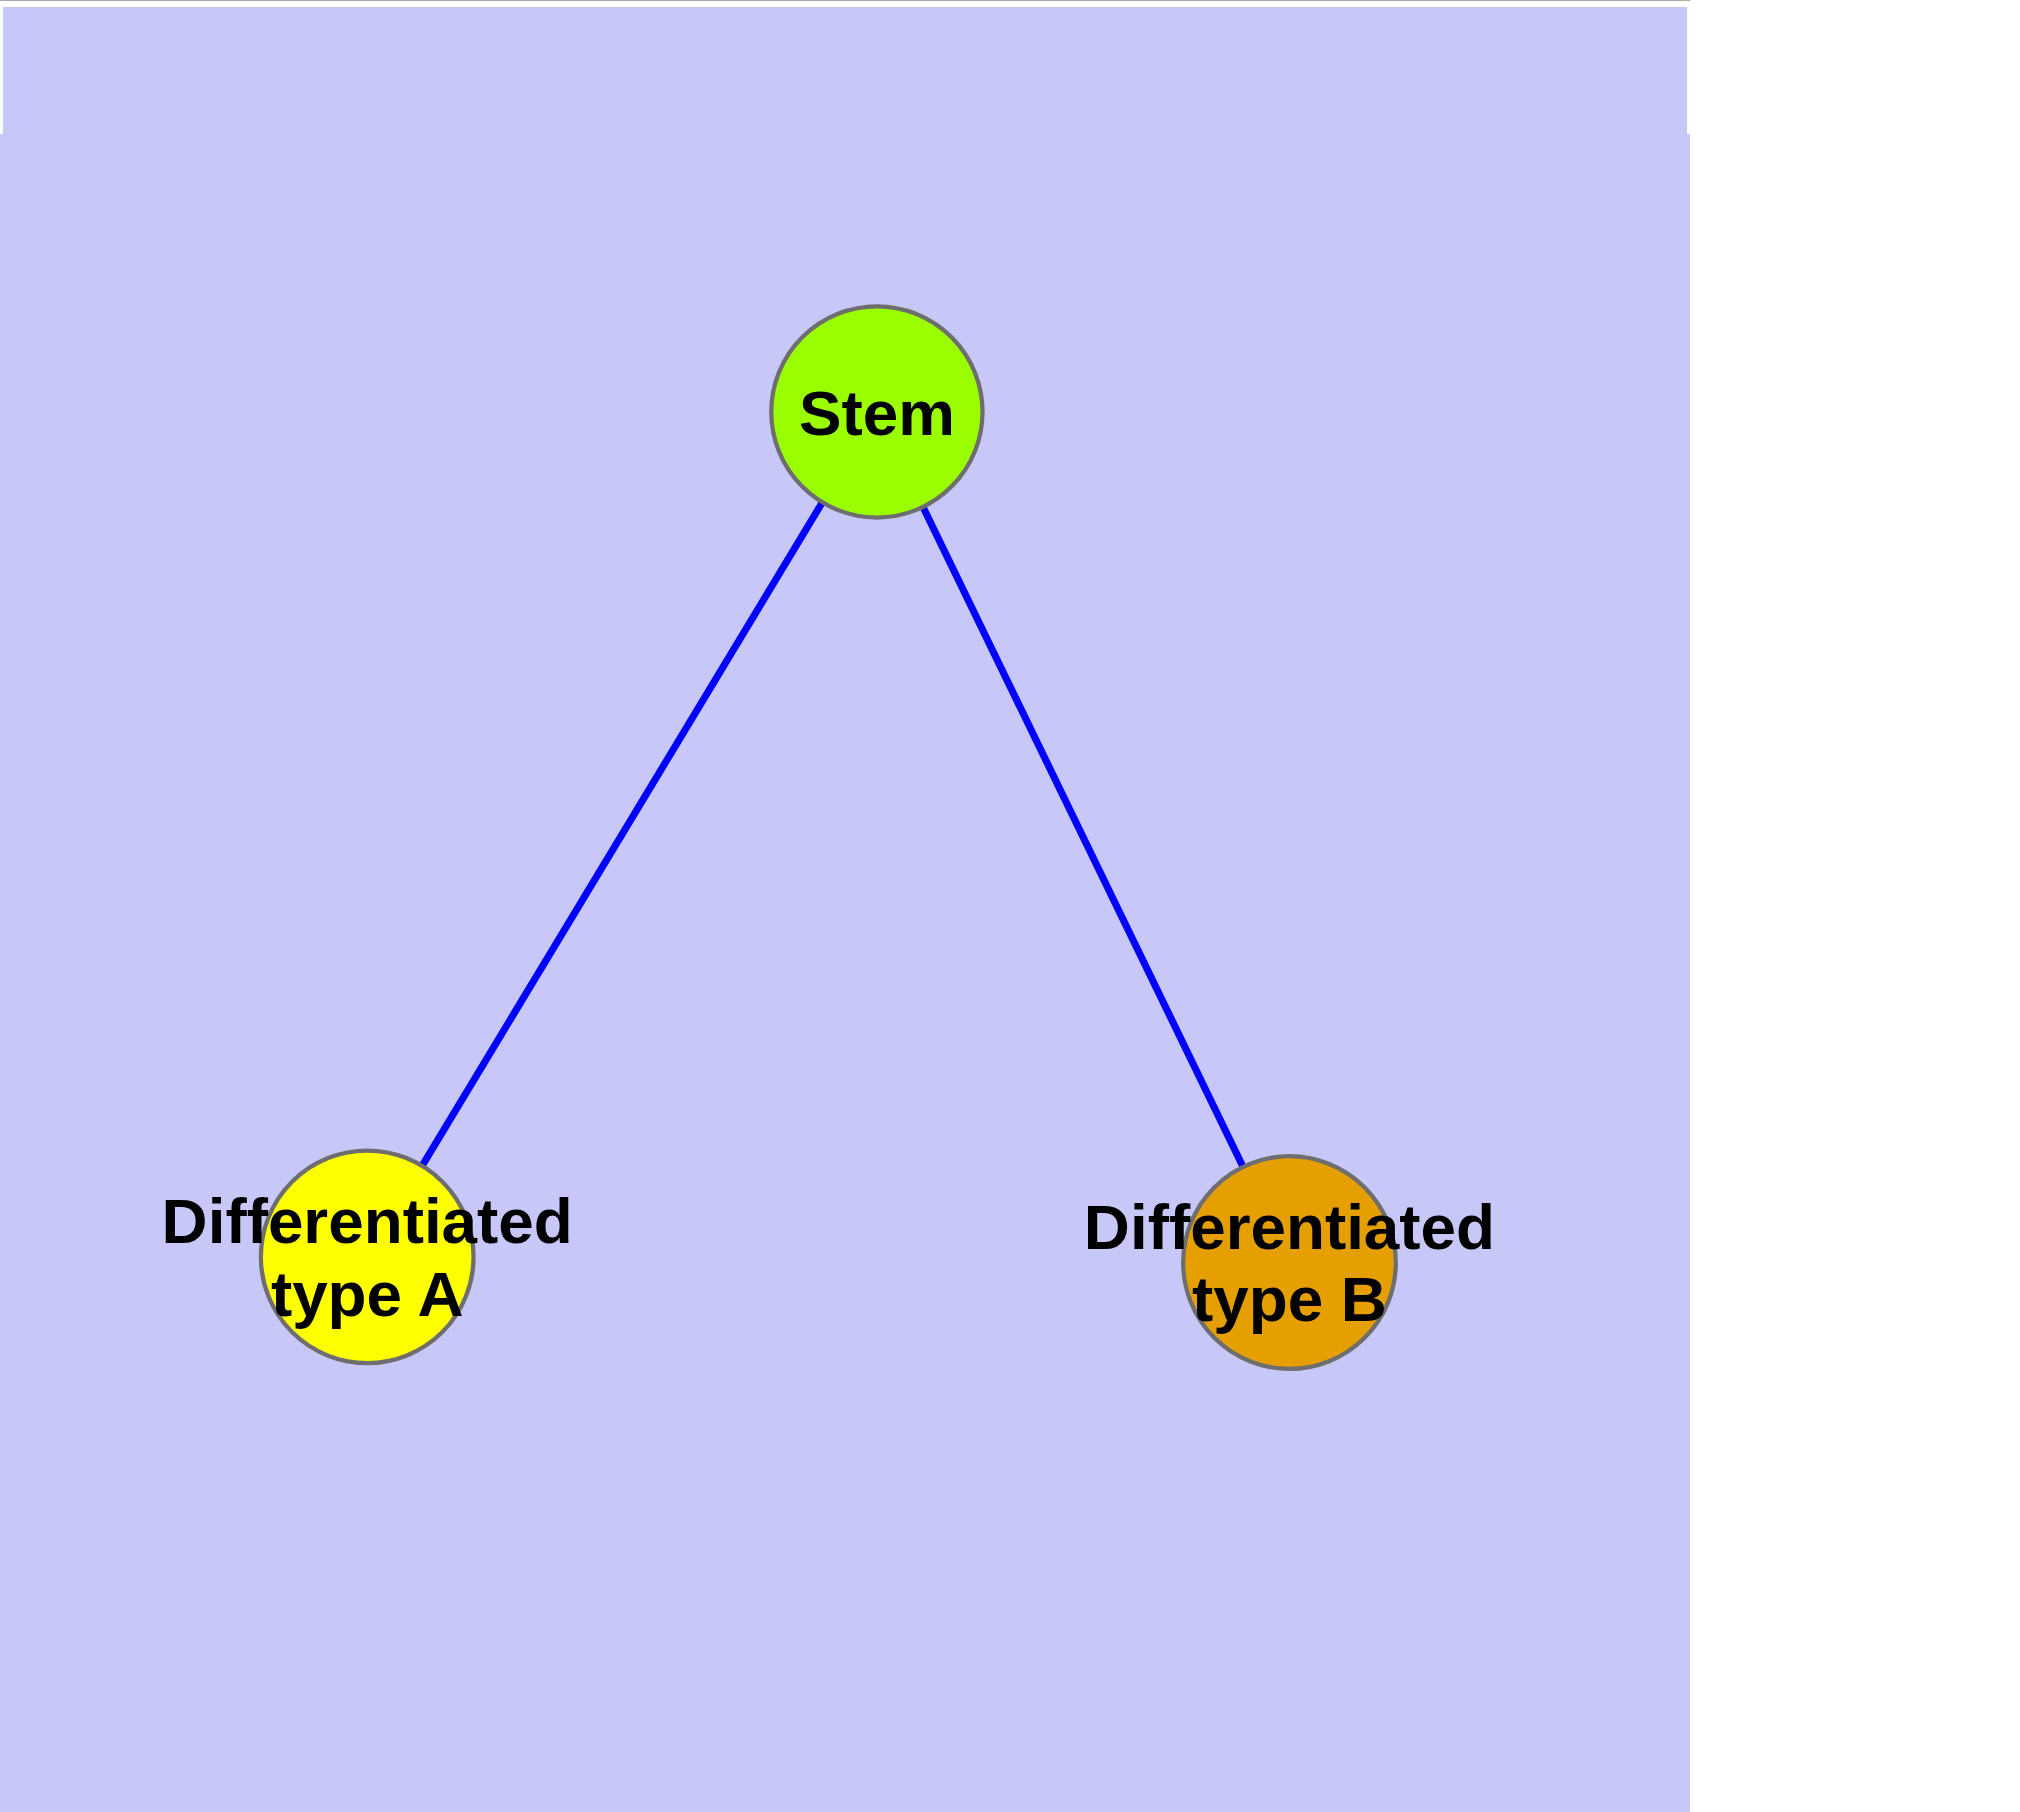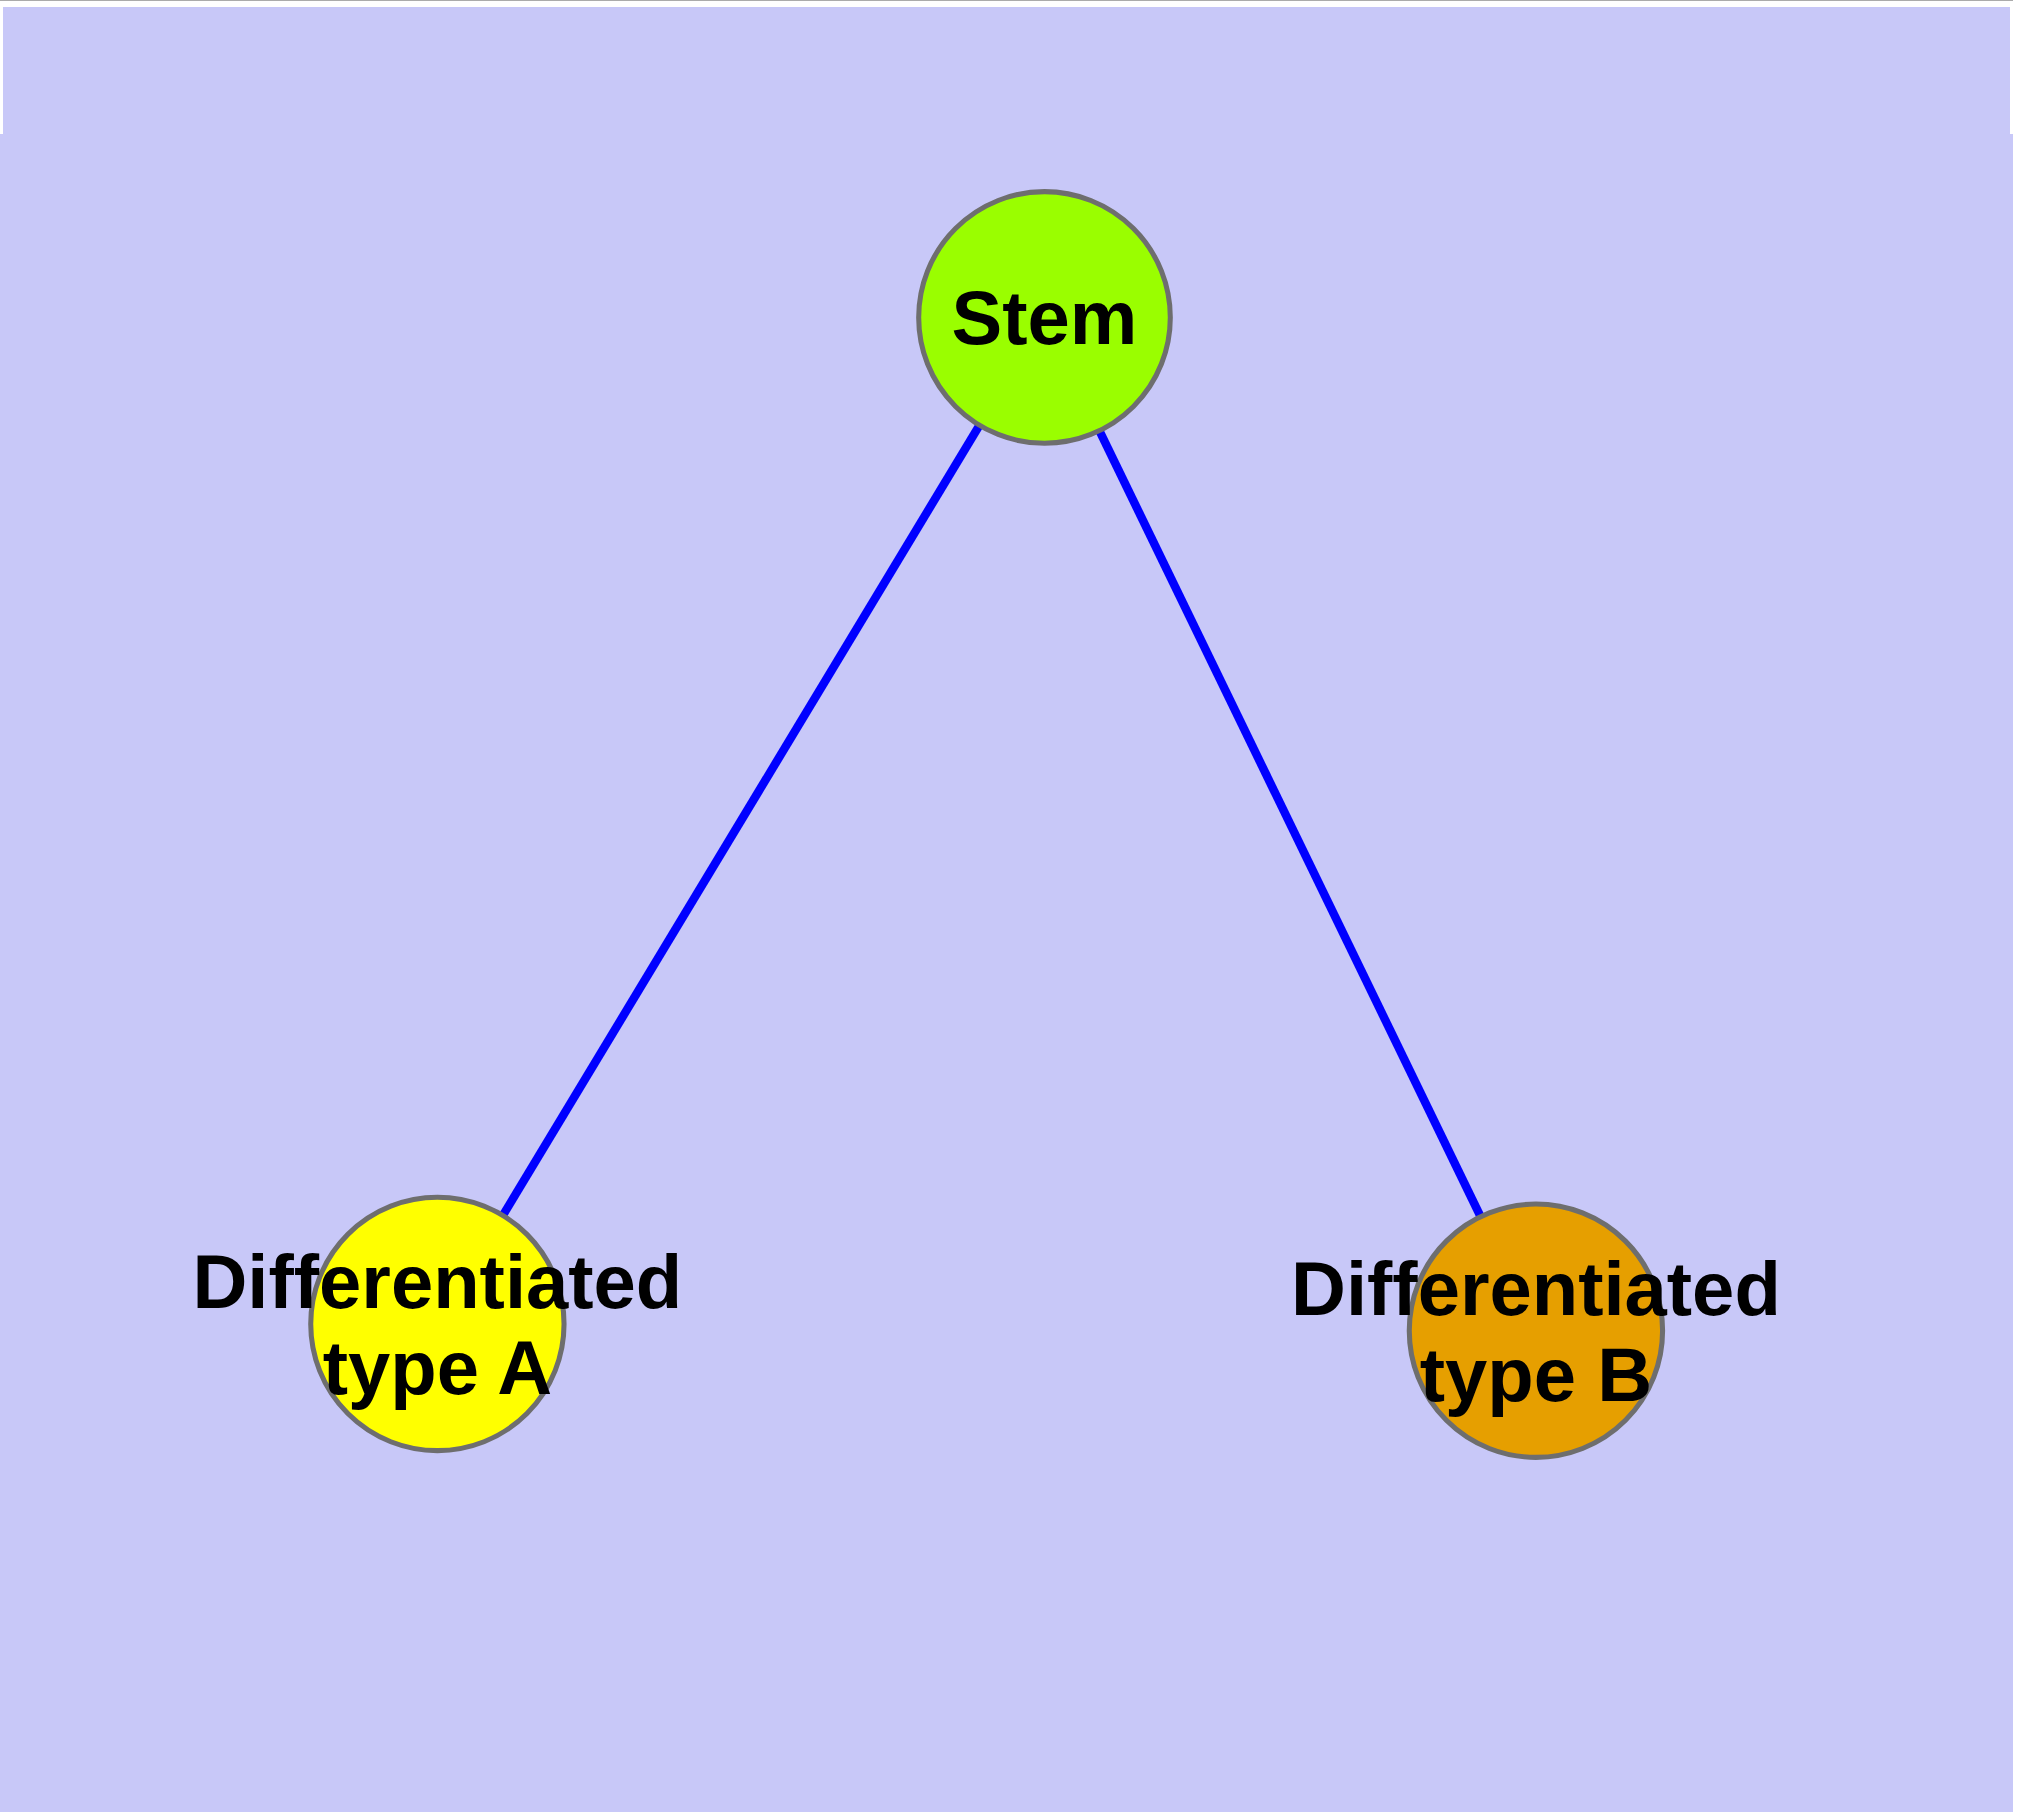--- a/index.html
+++ b/index.html
@@ -2,21 +2,21 @@
 <html style="font-size:13.6px"><head>
 <meta charset="utf-8">
 <style>
   html, body {
     margin: 0;
     padding: 0;
     background: #FFFFFF;
   }
   .canvas {
     position: relative;
-    width: 2013px;
+    width: 1690px;
     height: 1812px;
     background: #FFFFFF;
     overflow: hidden;
   }
   .panel {
     position: absolute;
     left: 0;
     top: 6.8px;
     right: 0;
     bottom: 0;

